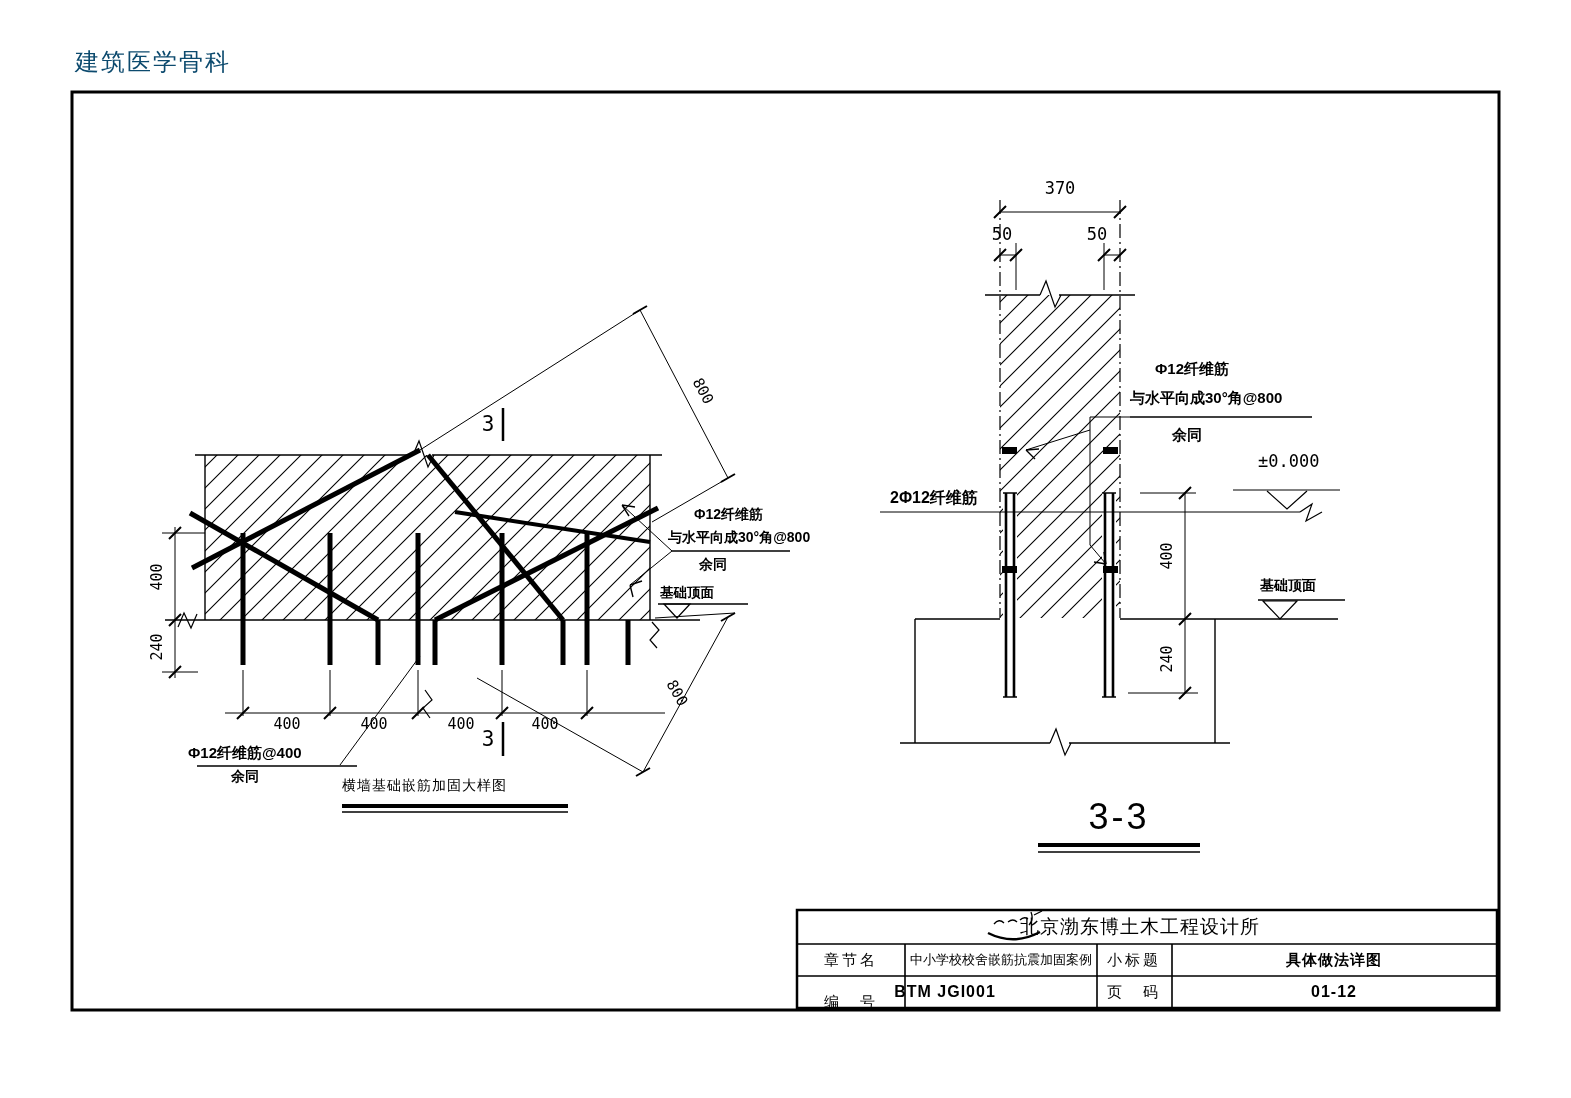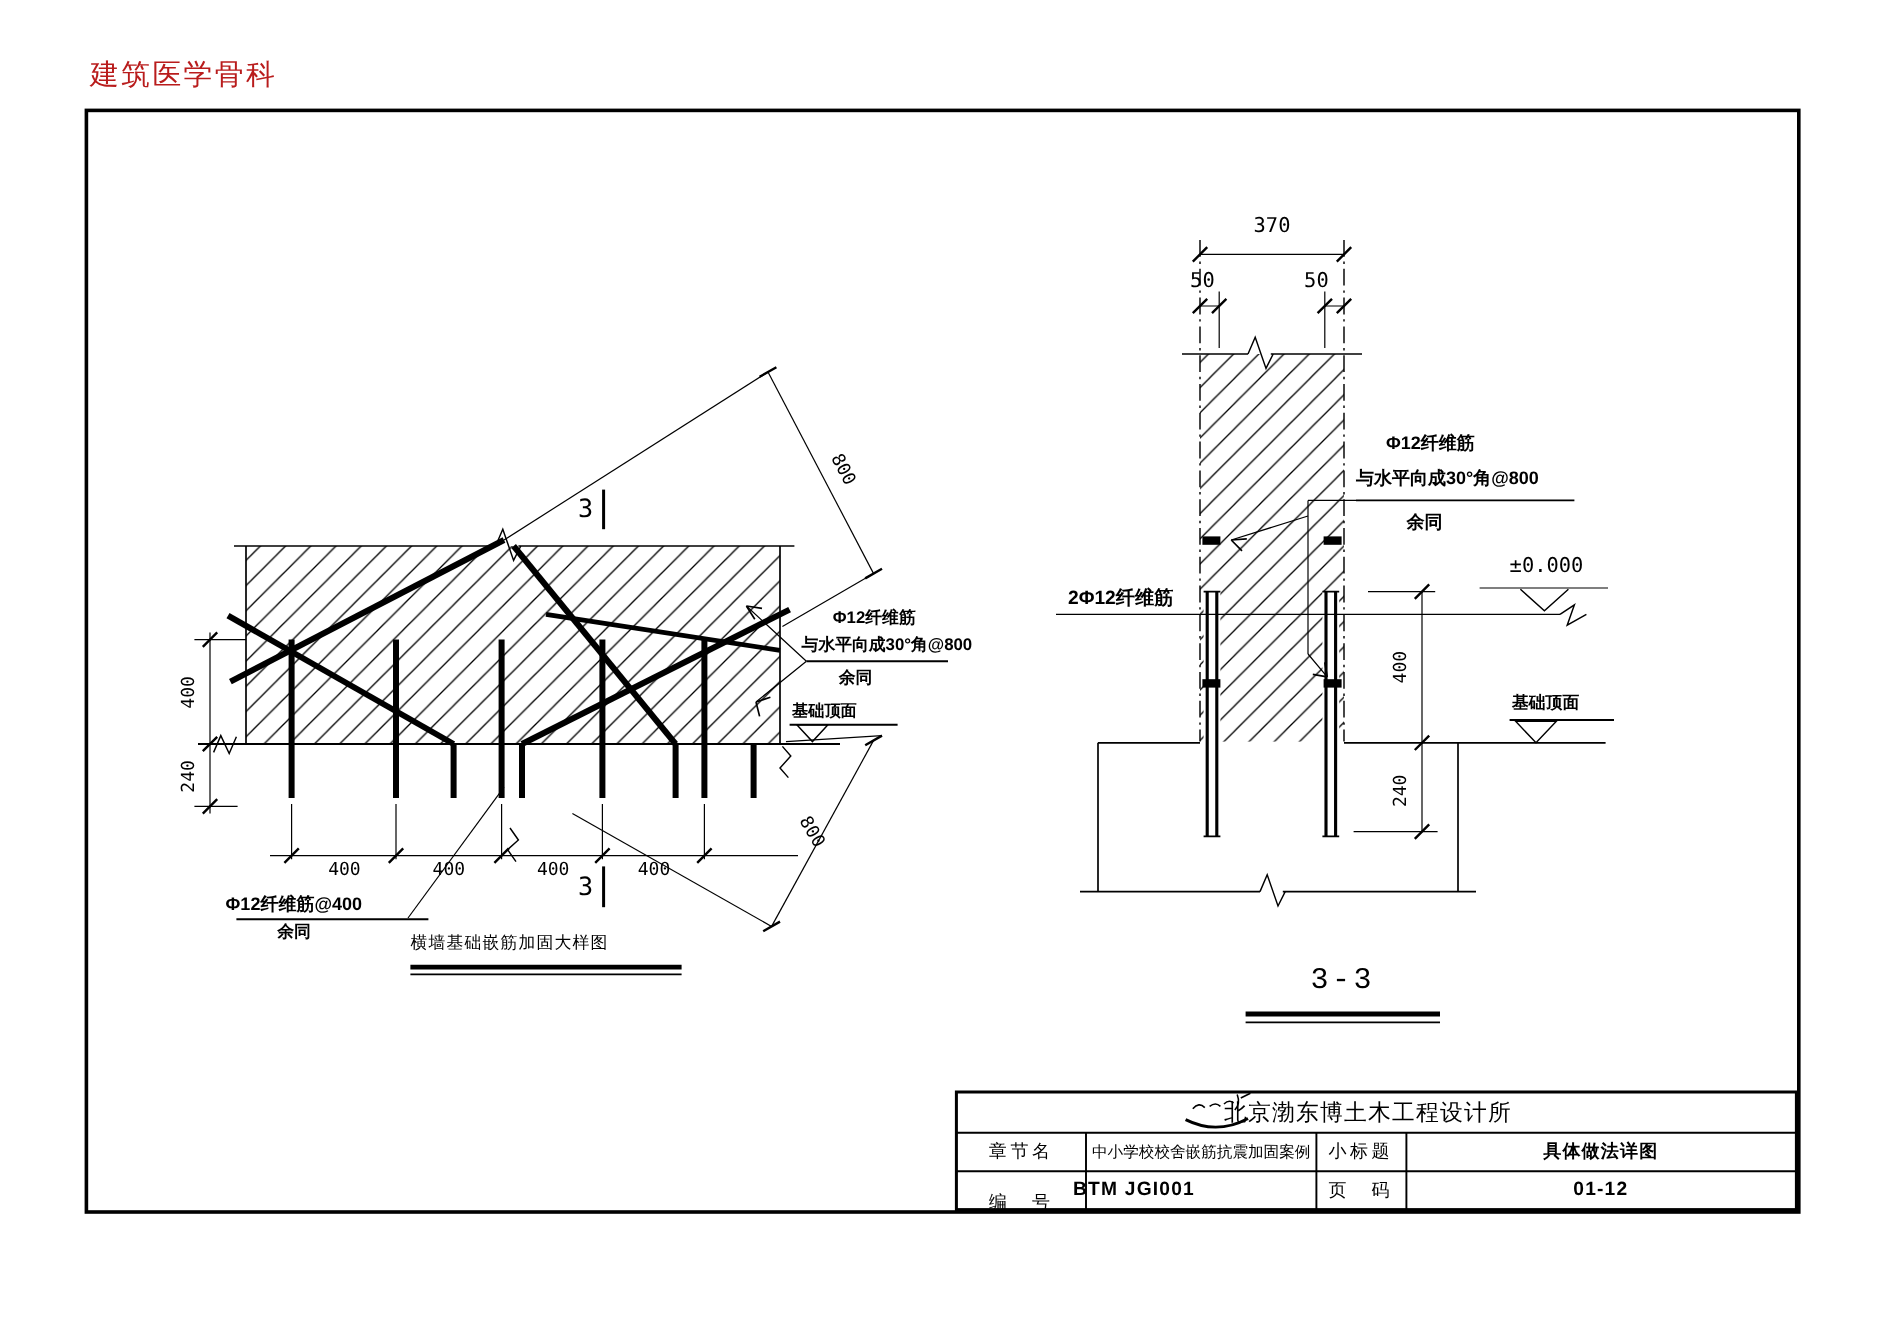--- a/index.html
+++ b/index.html
@@ -7,24 +7,24 @@
         font-family:"Liberation Sans","DejaVu Sans",sans-serif;color:#000;overflow:hidden;}
   #linework{position:absolute;left:0;top:0;}
   .lbl{position:absolute;white-space:nowrap;transform:translate(-50%,-50%);}
   .lbl-l{position:absolute;white-space:nowrap;}
   .rotn90{transform:translate(-50%,-50%) rotate(-90deg);}
   .rot62{transform:translate(-50%,-50%) rotate(62deg);}
   .rot60{transform:translate(-50%,-50%) rotate(60deg);}
   .dim{font-size:15px;font-family:"DejaVu Sans Mono","Liberation Mono",monospace;letter-spacing:0px;}
   .dim17{font-size:17px;font-family:"DejaVu Sans Mono","Liberation Mono",monospace;}
   .cn{font-weight:bold;}
-  .hdr{font-family:"Liberation Serif","DejaVu Serif",serif;font-size:24px;color:#b91c1c;letter-spacing:2px;}
+  .hdr{font-family:"Liberation Serif","DejaVu Serif",serif;font-size:24px;color:#0c4a6e;letter-spacing:2px;}
   .secmark{font-size:21px;font-family:"DejaVu Sans Mono","Liberation Mono",monospace;}
   .dwgtitle{font-size:14px;font-weight:normal;letter-spacing:1px;}
-  .sectitle{font-size:25px;font-family:Liberation Mono, monospace;letter-spacing:3px;}
+  .sectitle{font-size:36px;font-family:Liberation Sans, sans-serif;letter-spacing:3px;}
   .tb-label{font-size:15px;letter-spacing:3px;}
   .tb-small{font-size:13px;font-weight:normal;}
   .tb-val{font-size:15px;font-weight:bold;letter-spacing:1px;}
   .company{font-size:19px;letter-spacing:1px;}
 </style>
 </head>
 <body>
 
 <div id="page">
 
@@ -184,21 +184,21 @@
   <div class="lbl-l cn" style="left:231px;top:768px;font-size:14px;">余同</div>
   <div class="lbl-l dwgtitle" style="left:342px;top:777px;">横墙基础嵌筋加固大样图</div>
 
   <div class="lbl dim17" style="left:1060px;top:188px;">370</div>
   <div class="lbl dim17" style="left:1002px;top:234px;">50</div>
   <div class="lbl dim17" style="left:1097px;top:234px;">50</div>
   <div class="lbl-l cn" style="left:1155px;top:360px;font-size:15px;">Φ12纤维筋</div>
   <div class="lbl-l cn" style="left:1130px;top:389px;font-size:15px;">与水平向成30°角@800</div>
   <div class="lbl-l cn" style="left:1172px;top:426px;font-size:15px;">余同</div>
   <div class="lbl-l cn" style="left:890px;top:488px;font-size:16px;">2Φ12纤维筋</div>
-  <div class="lbl-l" style="left:1258px;top:462px;font-size:17px;font-family:'DejaVu Sans Mono','Liberation Mono',monospace;">±0.000</div>
+  <div class="lbl-l" style="left:1258px;top:451px;font-size:17px;font-family:'DejaVu Sans Mono','Liberation Mono',monospace;">±0.000</div>
   <div class="lbl dim rotn90" style="left:1167px;top:556px;">400</div>
   <div class="lbl dim rotn90" style="left:1167px;top:659px;">240</div>
   <div class="lbl-l cn" style="left:1260px;top:577px;font-size:14px;">基础顶面</div>
   <div class="lbl sectitle" style="left:1119px;top:817px;">3-3</div>
 
   <div class="lbl company" style="left:1140px;top:927px;">北京渤东博土木工程设计所</div>
   <div class="lbl tb-label" style="left:851px;top:960px;">章节名</div>
   <div class="lbl tb-small" style="left:1001px;top:960px;">中小学校校舍嵌筋抗震加固案例</div>
   <div class="lbl tb-label" style="left:1134px;top:960px;">小标题</div>
   <div class="lbl tb-val" style="left:1334px;top:960px;">具体做法详图</div>

